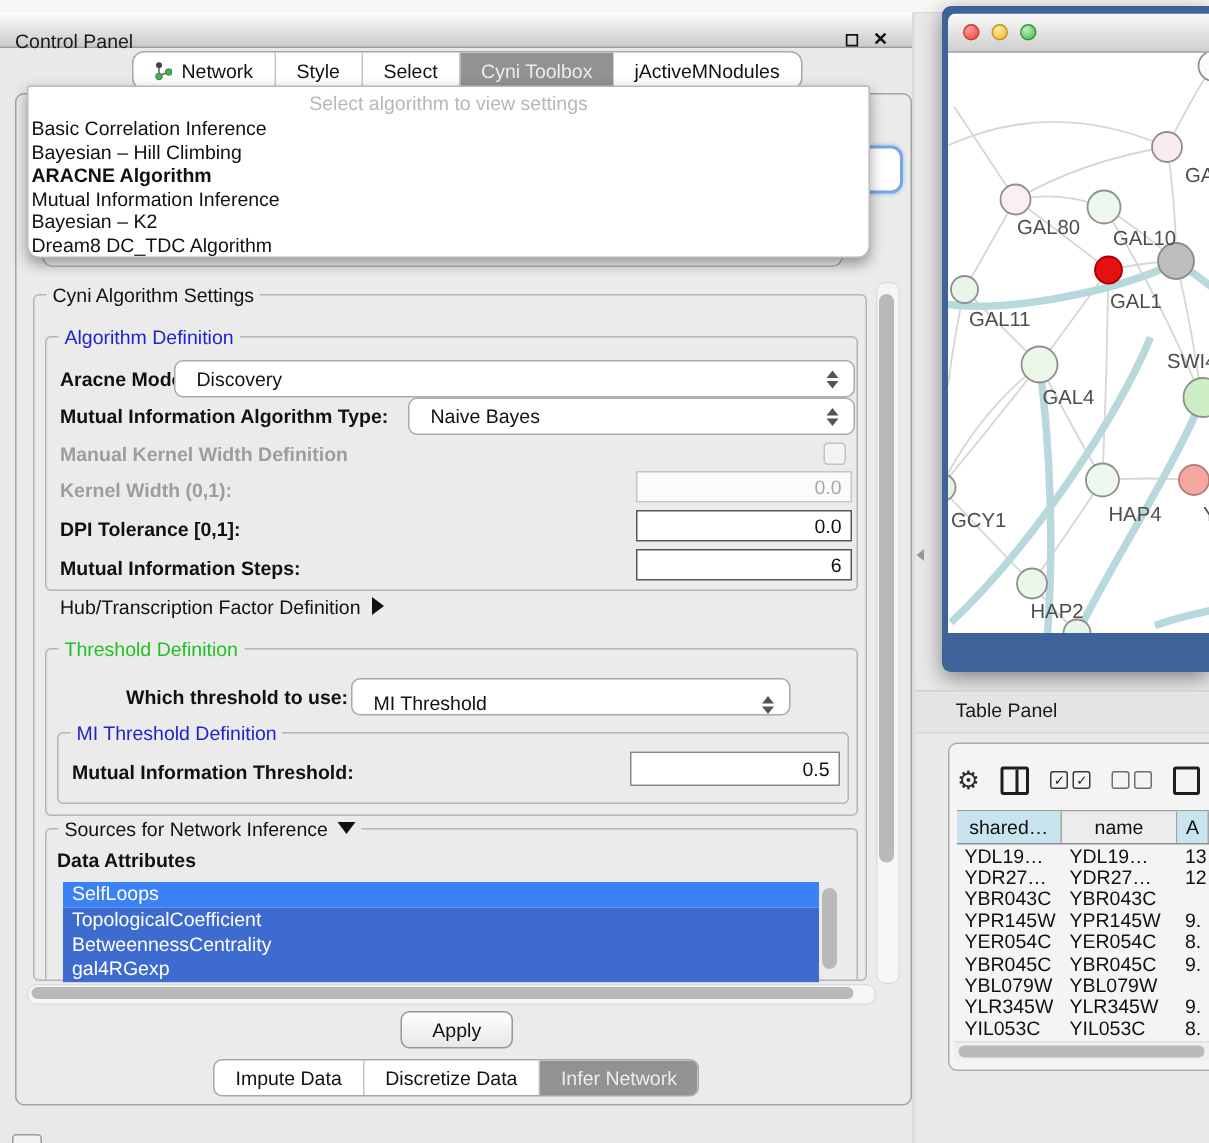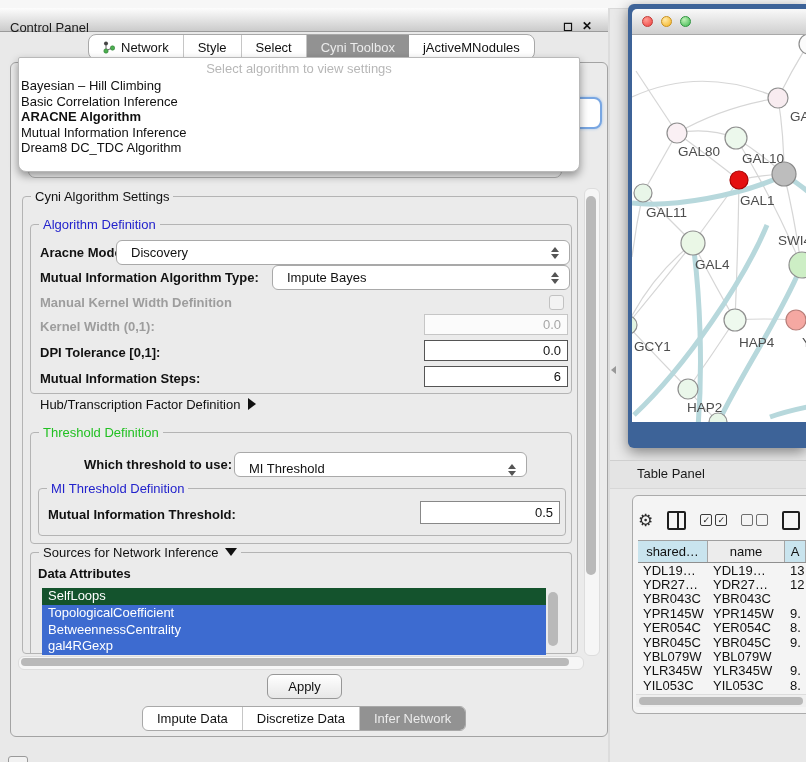--- a/index.html
+++ b/index.html
@@ -130,24 +130,25 @@
         <span>jActiveMNodules</span>
       </div>
   </div>
 
   <div class="abs" id="focus-combo"></div>
   <div class="abs" id="gal-combo">galFiltered.sif default node</div>
 
   <div class="abs" id="algo-dropdown">
     <div id="dd-header">Select algorithm to view settings</div>
     <div id="dd-items">
+        <div class="dd-item">Basic Correlation Inference</div>
         <div class="dd-item">Bayesian – Hill Climbing</div>
-        <div class="dd-item">Basic Correlation Inference</div>
         <div class="dd-item bold">ARACNE Algorithm</div>
         <div class="dd-item">Mutual Information Inference</div>
+        <div class="dd-item">Bayesian – K2</div>
         <div class="dd-item">Dream8 DC_TDC Algorithm</div>
       </div>
   </div>
 
   <div class="abs groupbox" style="left:22px;top:196px;width:554px;height:456px;">
     <span class="grouptitle" style="color:#111;">Cyni Algorithm Settings</span>
   </div>
 
   <div class="abs groupbox" style="left:30px;top:224px;width:540px;height:168px;">
     <span class="grouptitle" style="color:#2222cc;">Algorithm Definition</span>
@@ -155,21 +156,21 @@
   <div class="lbl" style="left:40px;top:245px;">Aracne Mode:</div>
   <div class="combo" style="left:116px;top:240px;width:452px;height:23px;">
     <span class="ctext">Discovery</span>
     <span class="arrows">
         <span class="arr-up"></span>
         <span class="arr-dn"></span>
       </span>
   </div>
   <div class="lbl" style="left:40px;top:270px;">Mutual Information Algorithm Type:</div>
   <div class="combo" style="left:272px;top:265px;width:296px;height:23px;">
-    <span class="ctext">Impute Bayes</span>
+    <span class="ctext">Naive Bayes</span>
     <span class="arrows">
         <span class="arr-up"></span>
         <span class="arr-dn"></span>
       </span>
   </div>
   <div class="lbl dis" style="left:40px;top:295px;">Manual Kernel Width Definition</div>
   <div class="checkbox" style="left:549px;top:295px;"></div>
   <div class="lbl dis" style="left:40px;top:319px;">Kernel Width (0,1):</div>
   <div class="field dis" style="left:424px;top:314px;width:144px;height:21px;">0.0</div>
   <div class="lbl" style="left:40px;top:345px;">DPI Tolerance [0,1]:</div>
@@ -196,21 +197,21 @@
     <span class="grouptitle" style="color:#2222cc;">MI Threshold Definition</span>
   </div>
   <div class="lbl" style="left:48px;top:507px;">Mutual Information Threshold:</div>
   <div class="field" style="left:420px;top:501px;width:140px;height:23px;border-color:#888;">0.5</div>
 
   <div class="abs groupbox" style="left:30px;top:552px;width:540px;height:100px;border-bottom:none;border-radius:4px 4px 0 0;">
     <span class="grouptitle" style="color:#111;"><span>Sources for Network Inference</span><span class="tri-down"></span></span>
   </div>
   <div class="lbl" style="left:38px;top:566px;">Data Attributes</div>
   <div class="abs" id="attr-list">
-      <div class="list-item" style="background: #14532d;">SelfLoops</div>
+      <div class="list-item" style="background: #3b82f6;">SelfLoops</div>
       <div class="list-item" style="background: rgb(61, 107, 208);">TopologicalCoefficient</div>
       <div class="list-item" style="background: rgb(61, 107, 208);">BetweennessCentrality</div>
       <div class="list-item" style="background: rgb(61, 107, 208);">gal4RGexp</div>
     </div>
   <div class="thumb" style="left:548px;top:592px;width:10px;height:54px;"></div>
 
   <div class="vtrack" style="left:584px;top:188px;width:14px;height:466px;"></div>
   <div class="thumb" style="left:586px;top:196px;width:10px;height:379px;"></div>
   <div class="vtrack" style="left:18px;top:656px;width:564px;height:12px;"></div>
   <div class="thumb" style="left:21px;top:658px;width:548px;height:8px;"></div>

